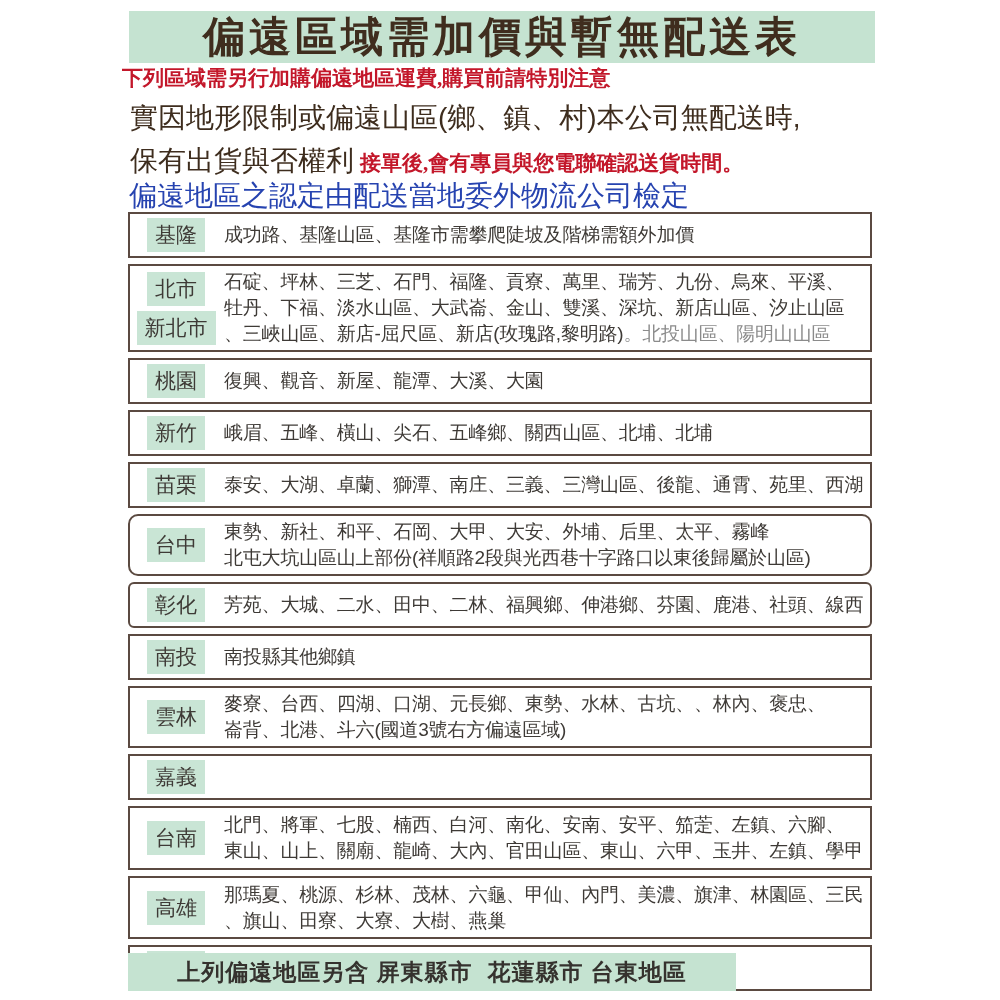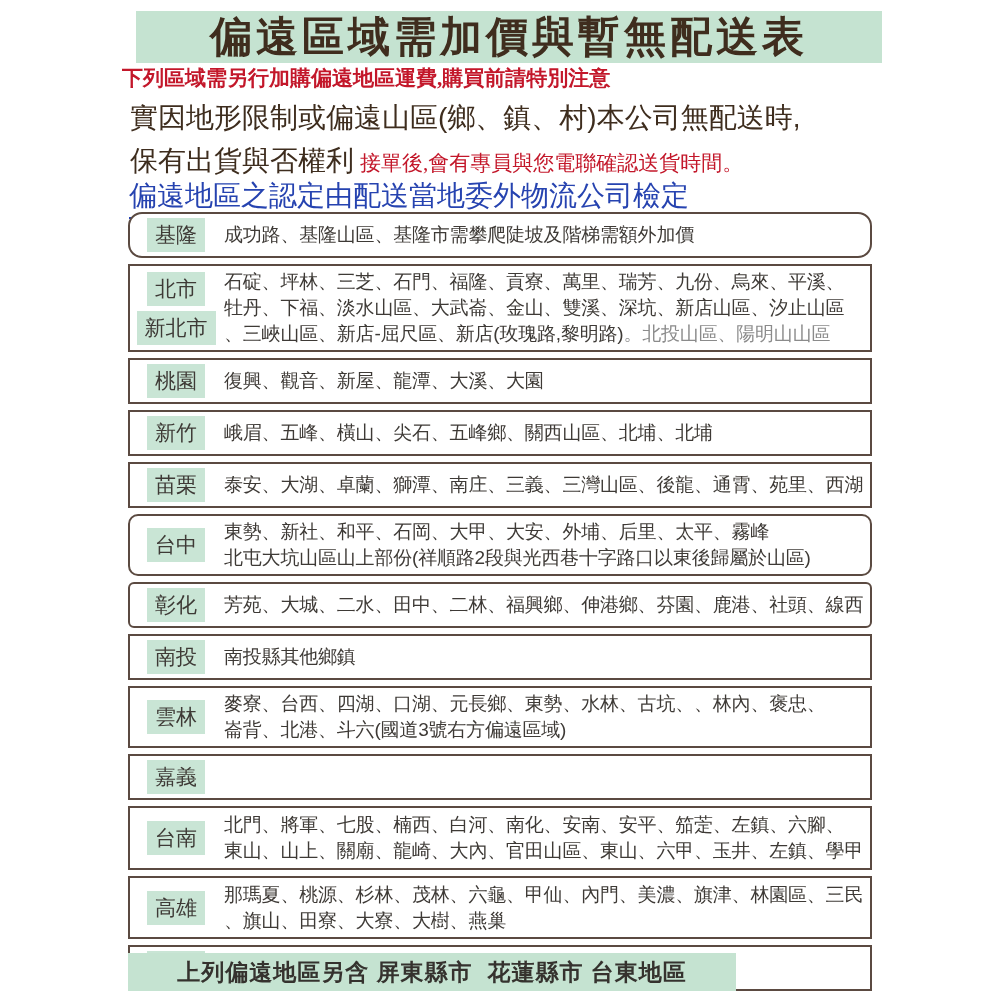--- a/index.html
+++ b/index.html
@@ -2,38 +2,38 @@
 <html><head>
 <meta charset="utf-8">
 <style>
   * { margin:0; padding:0; box-sizing:border-box; }
   html,body { background:#ffffff; }
   .page {
     position:relative; width:1000px; height:1000px; background:#ffffff;
     font-family:"Liberation Sans","DejaVu Sans",sans-serif; overflow:hidden;
   }
   .banner-top {
-    position:absolute; left:136px; top:11px; width:746px; height:52px;
+    position:absolute; left:129px; top:11px; width:746px; height:52px;
     background:#c5e3d1; display:flex; align-items:center; justify-content:center;
   }
   .banner-top .title {
     font-size:42px; font-weight:bold; color:#3f2d1e; letter-spacing:4px; white-space:nowrap;
   }
   .warning-red {
     position:absolute; left:122px; top:64px; width:760px;
     font-family:"Liberation Serif","DejaVu Serif",serif;
     font-weight:bold; font-size:21px; color:#c3172a; white-space:nowrap;
   }
   .notice {
     position:absolute; left:130px; top:96px; width:770px;
     color:#3e2d1e; font-size:28px; line-height:43px; white-space:nowrap;
   }
   .notice .red-inline {
     font-family:"Liberation Serif","DejaVu Serif",serif;
-    font-weight:normal; font-size:21px; color:#c3172a; margin-left:6px;
+    font-weight:bold; font-size:21px; color:#c3172a; margin-left:6px;
   }
   .subheading {
     position:absolute; left:129px; top:177px;
     color:#2643b0; font-size:28px; white-space:nowrap;
     border-bottom:2px solid #2643b0; padding-bottom:2px; display:inline-block;
   }
   .region-table { position:absolute; left:128px; top:212px; width:744px; }
   .row {
     border:2px solid #5b4a41; background:#ffffff;
     display:flex; align-items:center; margin-bottom:6px; width:744px;
@@ -73,21 +73,21 @@
   <div class="warning-red">下列區域需另行加購偏遠地區運費,購買前請特別注意</div>
 
   <div class="notice">
     <div>實因地形限制或偏遠山區(鄉、鎮、村)本公司無配送時,</div>
     <div><span>保有出貨與否權利</span><span class="red-inline">接單後,會有專員與您電聯確認送貨時間。</span></div>
   </div>
 
   <div class="subheading">偏遠地區之認定由配送當地委外物流公司檢定</div>
 
   <div class="region-table">
-      <div class="row" style="min-height: 41px; border-radius: 14px;">
+      <div class="row" style="min-height: 41px;">
         <div class="labels">
           <div class="label">基隆</div>
         </div>
         <div class="content">
           <div class="line"><span>成功路、基隆山區、基隆市需攀爬陡坡及階梯需額外加價</span></div>
         </div>
       </div>
       <div class="row" style="min-height: 82px;">
         <div class="labels">
           <div class="label">北市</div>

